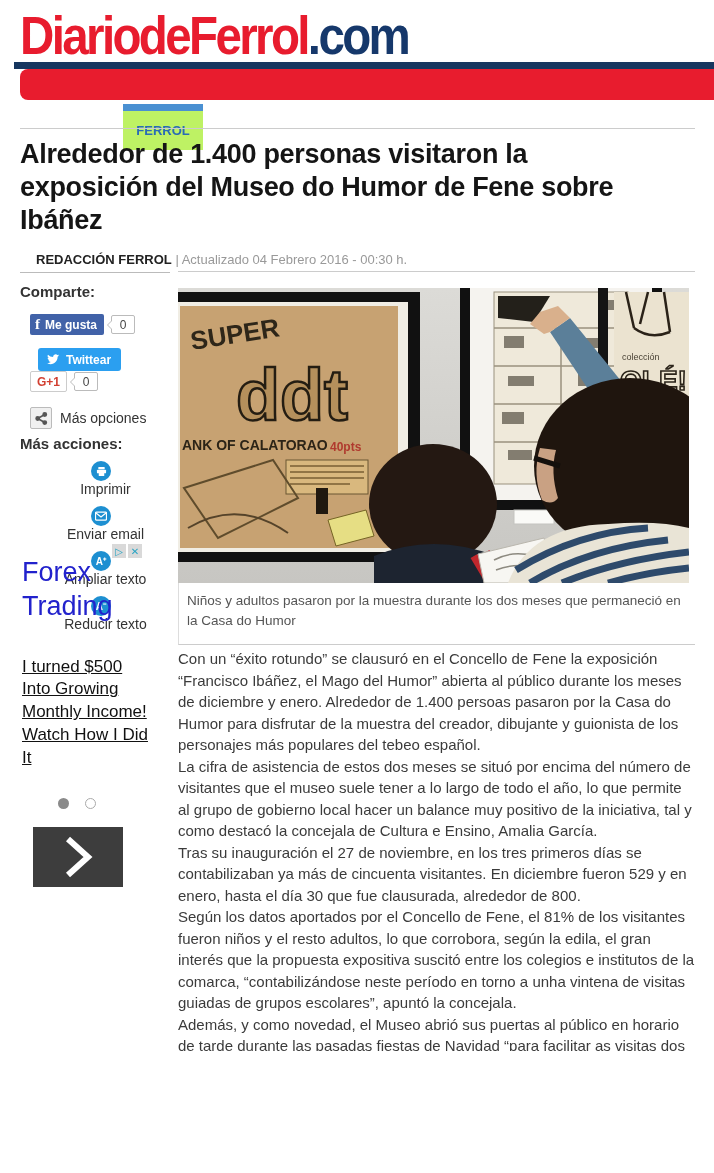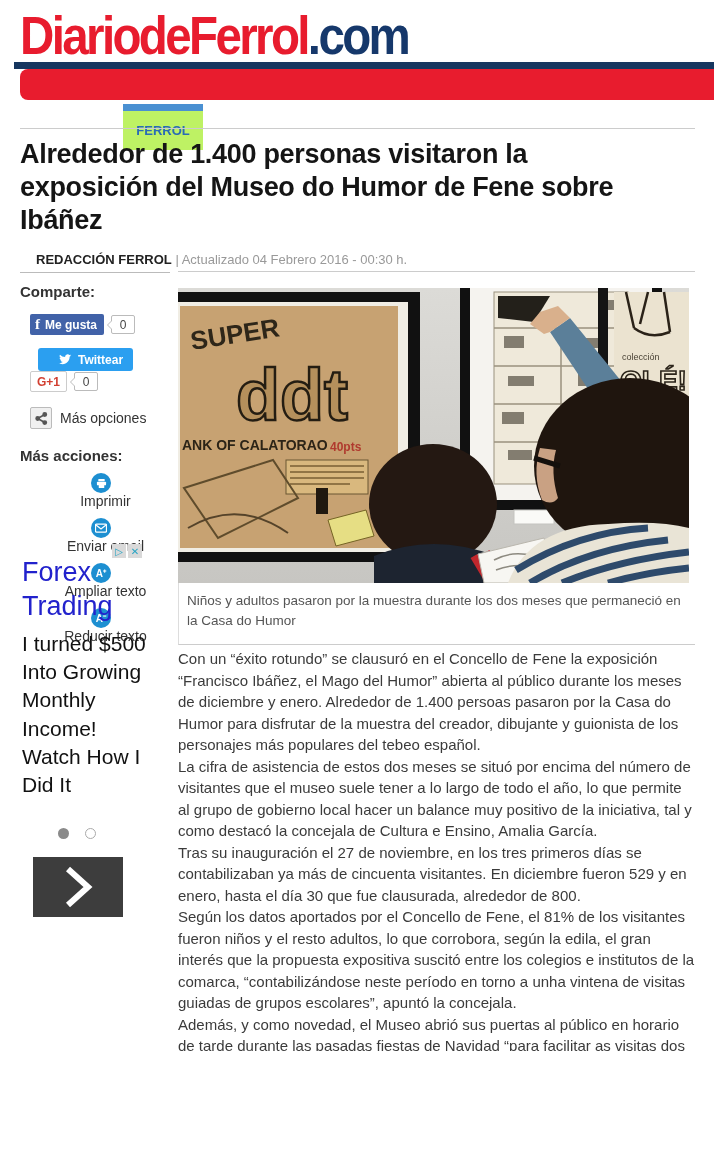--- a/index.html
+++ b/index.html
@@ -42,21 +42,21 @@
     font-size:27px; font-weight:bold; color:#151515; line-height:1.23;
     letter-spacing:-0.3px;
   }
   .byline { position:absolute; left:20px; top:252px; font-size:13px; color:#999;padding-left:16px; }
   .byline .author { color:#222; font-weight:bold; }
   .rule-side { position:absolute; left:20px; width:150px; top:272px; border-top:1px solid #bbb; }
   .rule-main { position:absolute; left:178px; right:19px; top:271px; border-top:1px solid #ccc; }
   
   .sidebar { position:absolute; left:20px; top:283px; width:152px; }
   .share-title, .actions-title { font-size:15px; font-weight:bold; color:#333; }
-  .actions-title { margin-top:18px; }
+  .actions-title { margin-top:6px; }
   .share-row { display:flex; align-items:center; margin-top:11px; }
   .fb-row { margin-left:10px; margin-top:14px; }
   .btn-fb {
     display:flex; align-items:center; gap:5px; background:#4162a8; color:#fff;
     height:21px; padding:0 7px 0 5px; border-radius:2px; font-size:12px; font-weight:bold; cursor:pointer;
   }
   .fb-f { font-family:"Liberation Serif", serif; font-weight:bold; font-size:15px; line-height:1; }
   .count-bubble {
     position:relative; margin-left:7px; min-width:24px; height:19px; background:#fff;
     border:1px solid #bbb; border-radius:2px; font-size:12px; color:#444;
@@ -66,21 +66,21 @@
     content:""; position:absolute; left:-5px; top:5px;
     border:4px solid transparent; border-right-color:#bbb; border-left:0;
   }
   .count-bubble::after {
     content:""; position:absolute; left:-4px; top:5px;
     border:4px solid transparent; border-right-color:#fff; border-left:0;
   }
   .tw-row { margin-left:18px; margin-top:13px; }
   .btn-tw {
     display:flex; align-items:center; gap:6px; background:#2b9ff0; color:#fff;
-    height:23px; padding:0 10px 0 20px; border-radius:3px; font-size:12px; font-weight:bold; cursor:pointer;
+    height:23px; padding:0 10px 0 8px; border-radius:3px; font-size:12px; font-weight:bold; cursor:pointer;
   }
   .gp-row { margin-left:10px; margin-top:0; }
   .btn-gp {
     background:#fff; border:1px solid #ccc; border-radius:2px; height:21px;
     display:flex; align-items:center; padding:0 6px; font-size:12px; font-weight:bold;
     color:#d23f31; cursor:pointer;
   }
   .opts-row { margin-left:10px; margin-top:15px; }
   .btn-opts {
     width:22px; height:22px; background:#f0f0f0; border:1px solid #bbb; border-radius:2px;
@@ -95,21 +95,21 @@
   }
   .action-label { margin-left:9px; font-size:14px; color:#333; }
   
   .ad { position:absolute; left:22px; top:540px; width:150px; }
   .adchoices { position:absolute; left:90px; top:4px; display:flex; gap:2px; }
   .adchoices span {
     width:14px; height:14px; background:#d9d9d9; color:#27a4c4; font-size:10px;
     display:flex; align-items:center; justify-content:center; cursor:pointer;
   }
   .ad-title { margin-top:16px; width:120px; font-size:27px; line-height:1.25; color:#2222cc; cursor:pointer; }
-  .ad-body { margin-top:6px; width:132px; font-size:21px; line-height:1.35; color:#111; }
+  .ad-body { margin-top:32px; width:132px; font-size:17px; line-height:1.35; color:#111;text-decoration:underline; }
   .ad-dots { margin:28px 0 0 36px; display:flex; gap:16px; align-items:center; }
   .dot { width:11px; height:11px; border-radius:50%; cursor:pointer; }
   .dot.filled { background:#8a8a8a; }
   .dot.empty { background:#fff; border:1px solid #aaa; }
   .ad-arrow-box {
     margin:18px 0 0 11px; width:90px; height:60px; background:#3d3d3d;
     display:flex; align-items:center; justify-content:center; cursor:pointer;
   }
   
   .photo { position:absolute; left:178px; top:288px; width:511px; height:295px; background:#d6d5d1; }

